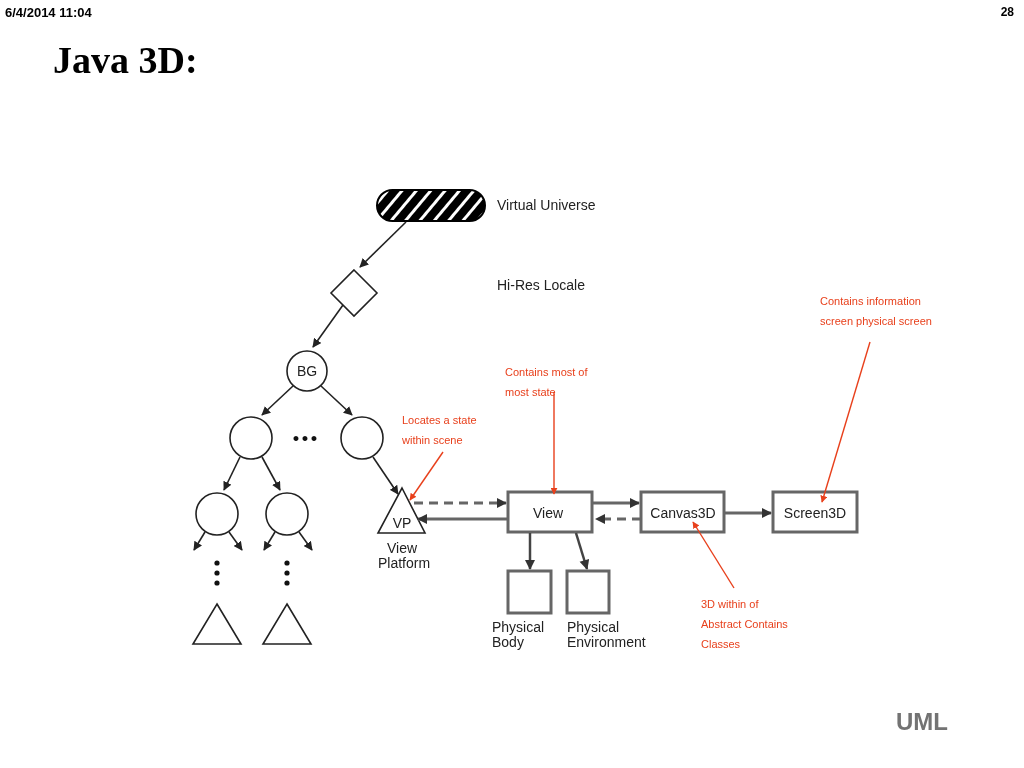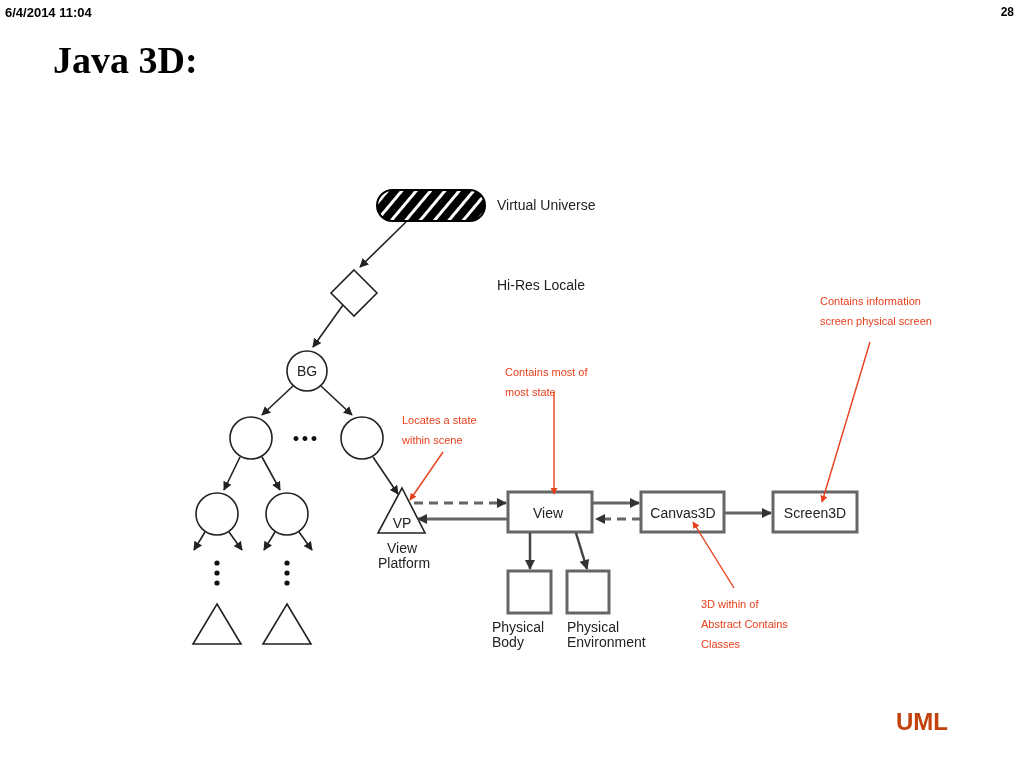--- a/index.html
+++ b/index.html
@@ -3,21 +3,21 @@
 <meta charset="utf-8">
 <style>
   html, body { margin: 0; padding: 0; background: #ffffff; }
   body { width: 1024px; height: 768px; position: relative; overflow: hidden; font-family: "Liberation Sans", sans-serif; }
   .hdr-date { position: absolute; left: 5px; top: 5px; font-size: 13px; font-weight: bold; color: #000; font-family: "Liberation Sans", sans-serif; }
   .hdr-page { position: absolute; right: 10px; top: 5px; font-size: 12px; font-weight: bold; color: #000; font-family: "Liberation Sans", sans-serif; }
   .title { position: absolute; left: 53px; top: 30px; font-family: "Liberation Serif", serif; font-weight: bold; font-size: 38px; line-height: 43px; color: #000; }
   .title div { white-space: nowrap; margin-top: 9px; }
   svg.diagram { position: absolute; left: 0; top: 0; }
   .anno { position: absolute; color: #e8401c; font-size: 11px; line-height: 20px; font-family: "Liberation Sans", sans-serif; white-space: nowrap; }
-  .uml { position: absolute; left: 896px; top: 708px; font-size: 24px; font-weight: bold; color: #c2410c; font-family: "Liberation Sans", sans-serif; }
+  .uml { position: absolute; left: 896px; top: 708px; font-size: 24px; font-weight: bold; color: #737373; font-family: "Liberation Sans", sans-serif; }
   .lbl { font-family: "Liberation Sans", sans-serif; font-size: 14px; fill: #222; }
 </style>
 </head>
 <body>
 
 <div class="hdr-date">6/4/2014  11:04</div>
 <div class="hdr-page">28</div>
 
 <div class="title">
   <div>Java 3D:</div>

